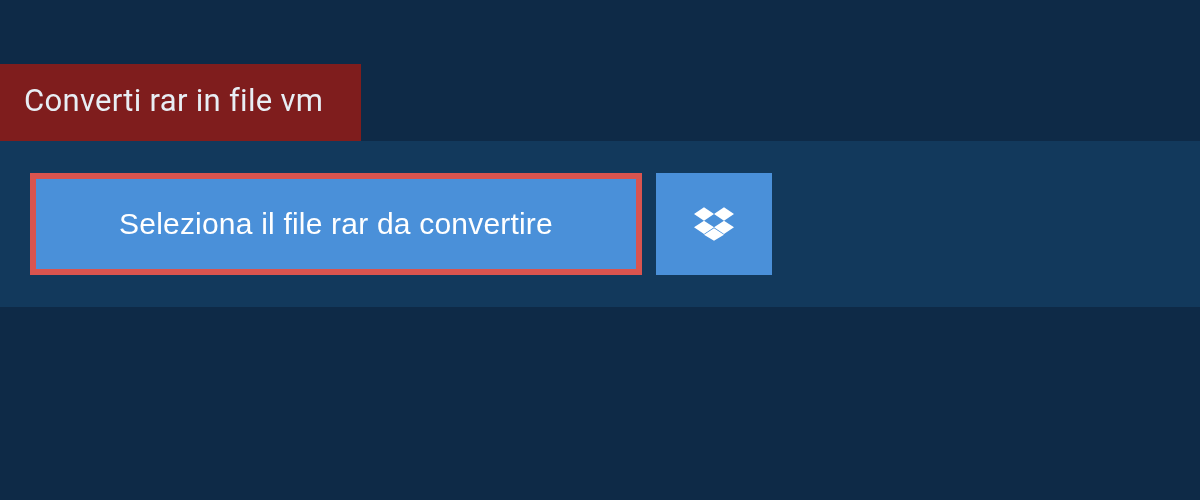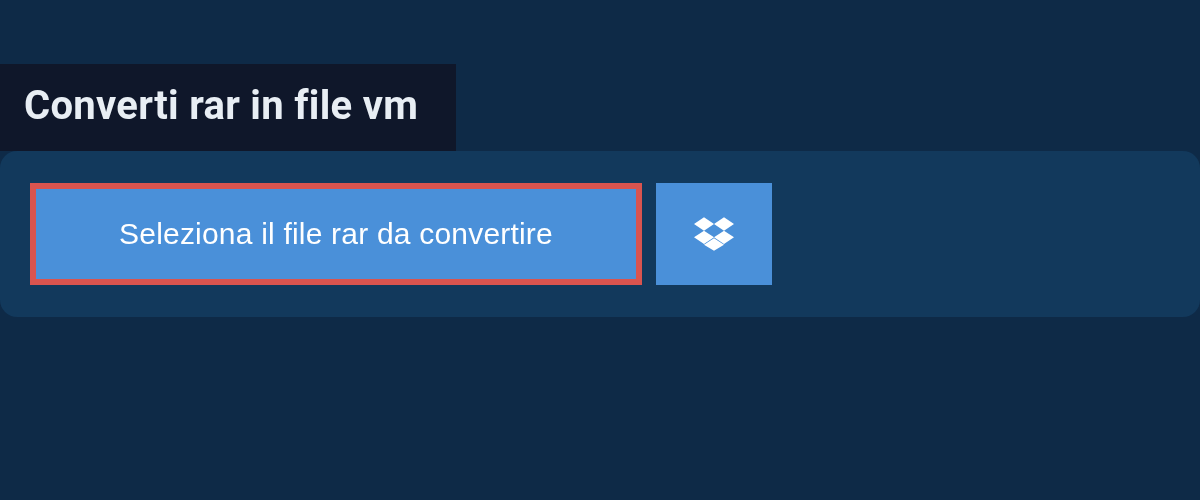--- a/index.html
+++ b/index.html
@@ -7,34 +7,33 @@
     body {
       background: #0e2a47;
       font-family: -apple-system, BlinkMacSystemFont, "Segoe UI", Roboto, "Helvetica Neue", Arial, sans-serif;
       font-weight: 300;
     }
     .tab-container {
       display: flex;
       padding-top: 64px;
     }
     .tab {
-      background: #0f172a;
+      background: #7f1d1d;
       color: #e8eef4;
-      font-size: 40px;
+      font-size: 31px;
       padding: 18px 38px 22px 24px;
-      font-weight: 700;
+      font-weight: 400;
       letter-spacing: 0.3px;
     }
     .panel {
       background: #12395c;
       padding: 32px 30px;
       display: flex;
       gap: 14px;
       align-items: stretch;
-      border-radius: 17px;
     }
     .select-wrapper {
       border: 6px solid #d9544f;
       display: flex;
     }
     .select-button {
       background: #4a90d9;
       color: #ffffff;
       font-size: 30px;
       font-weight: 300;

